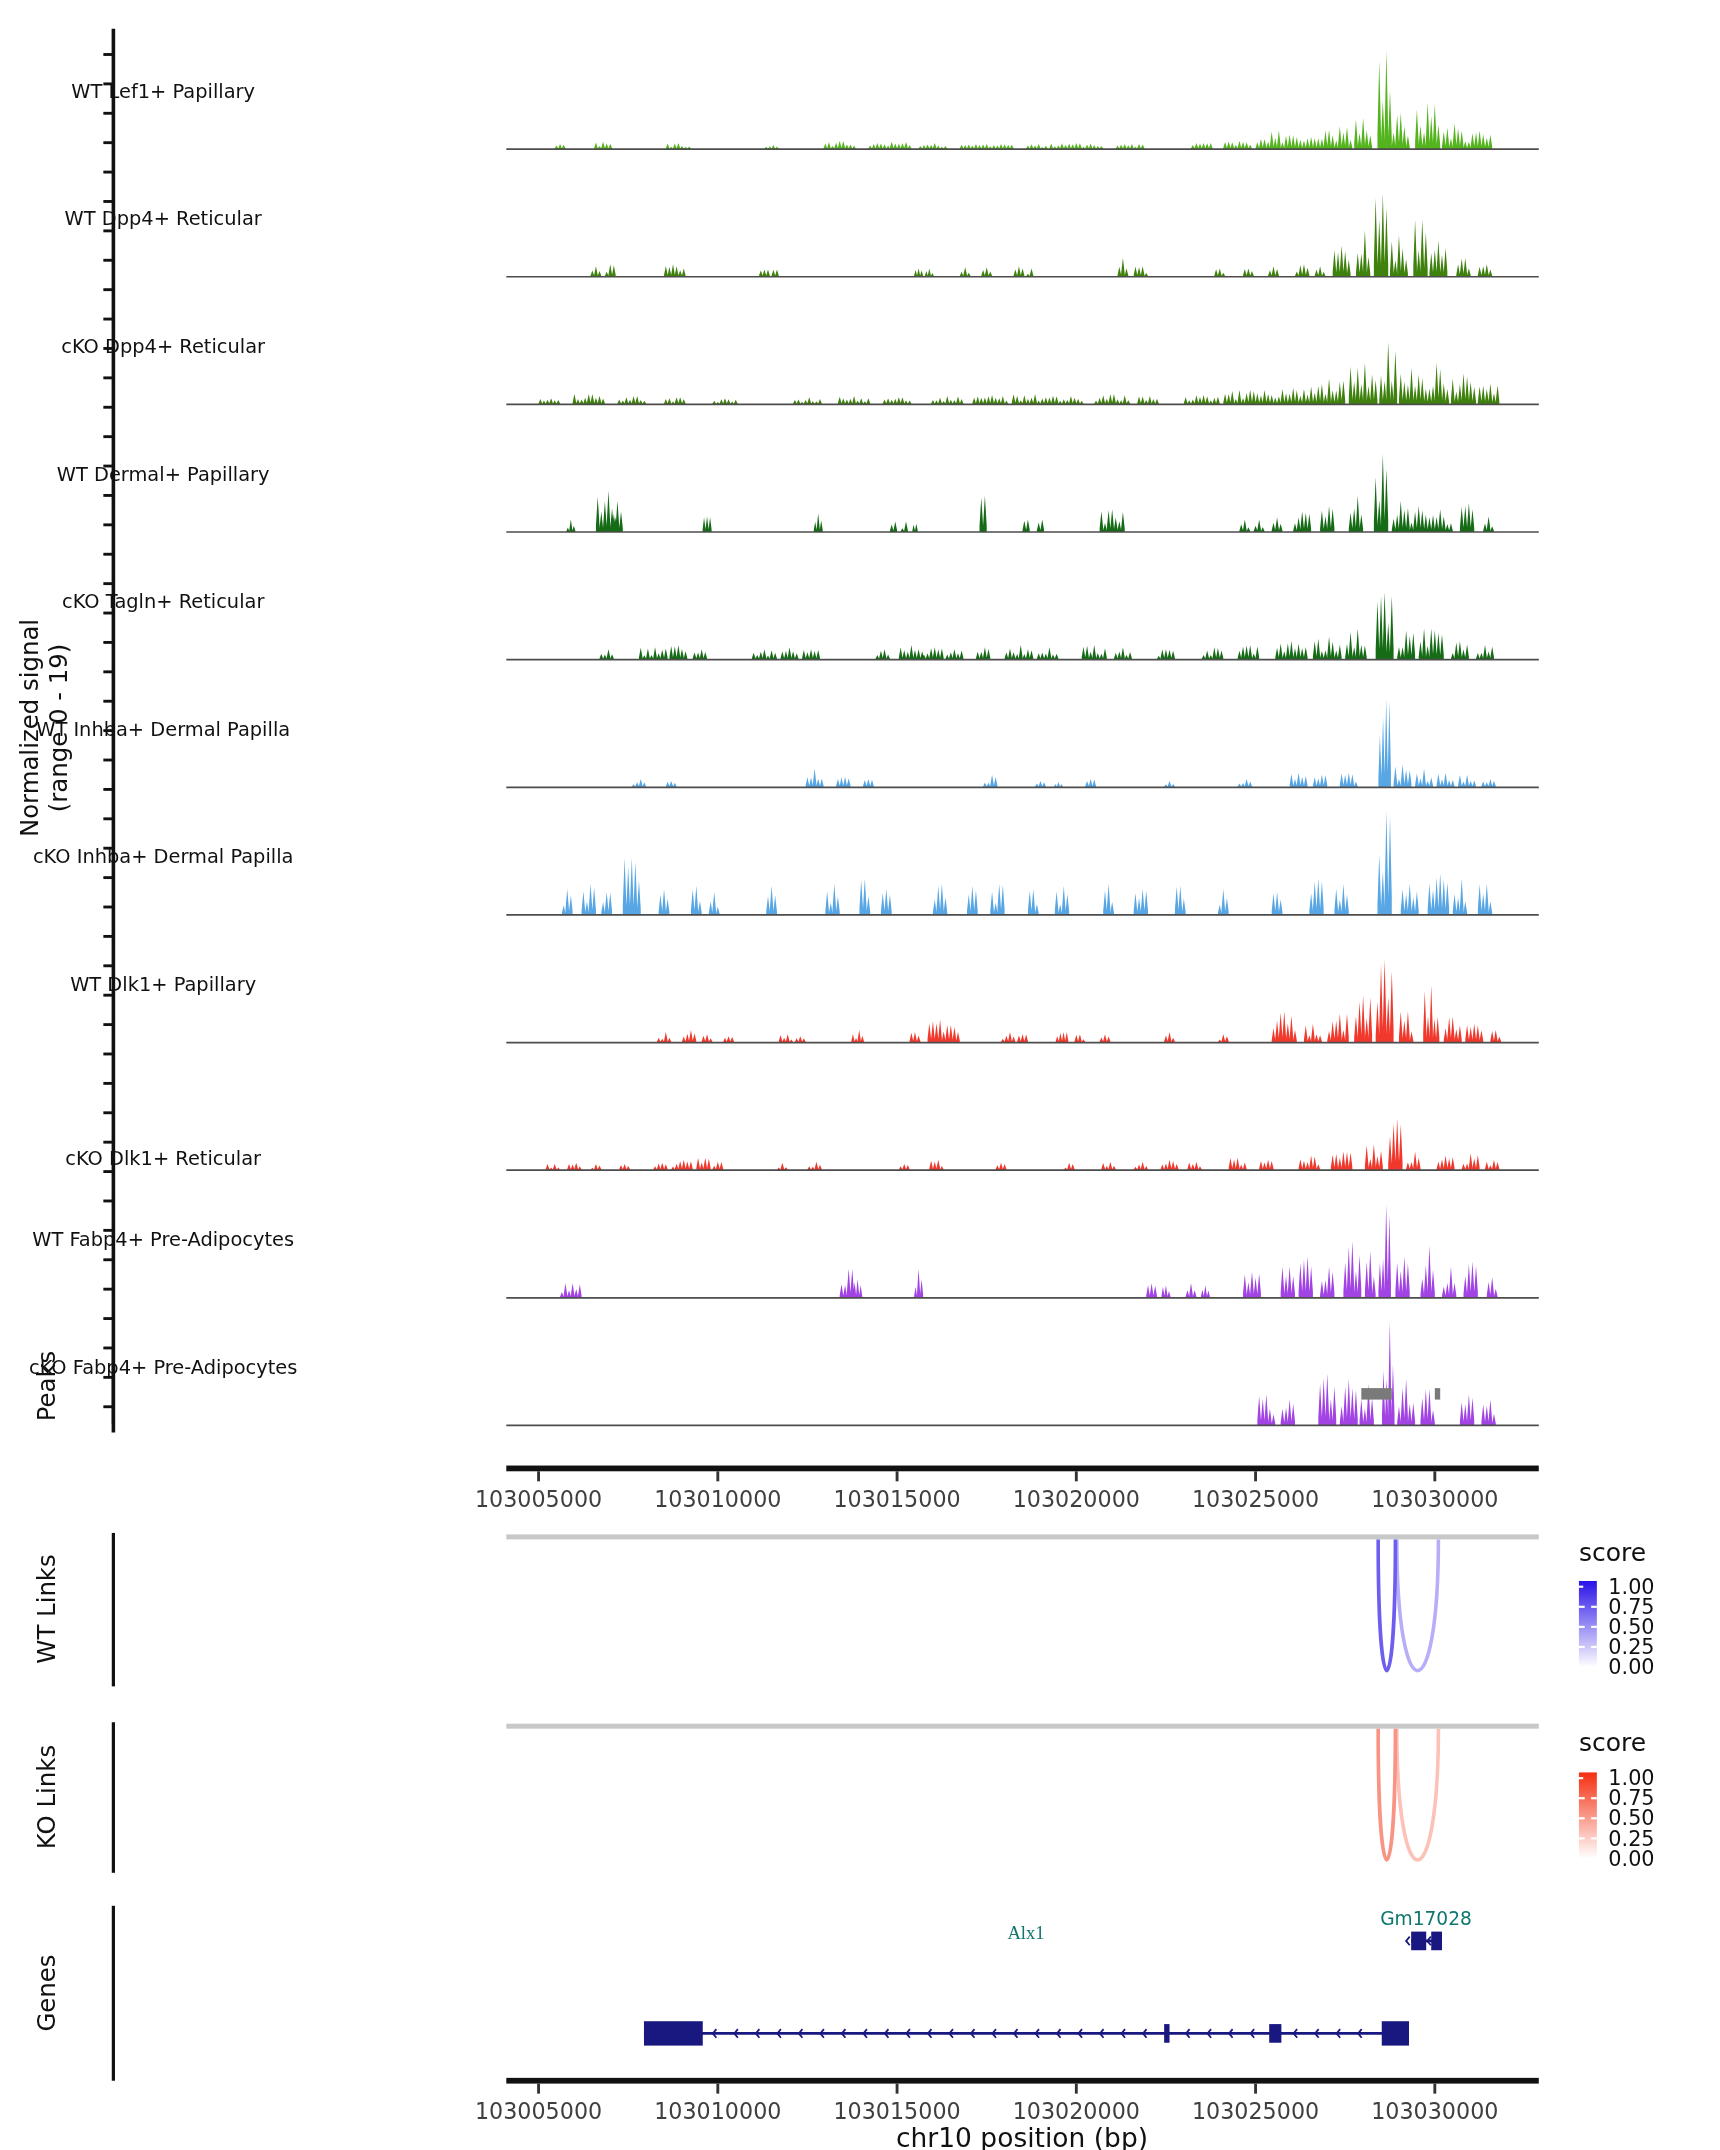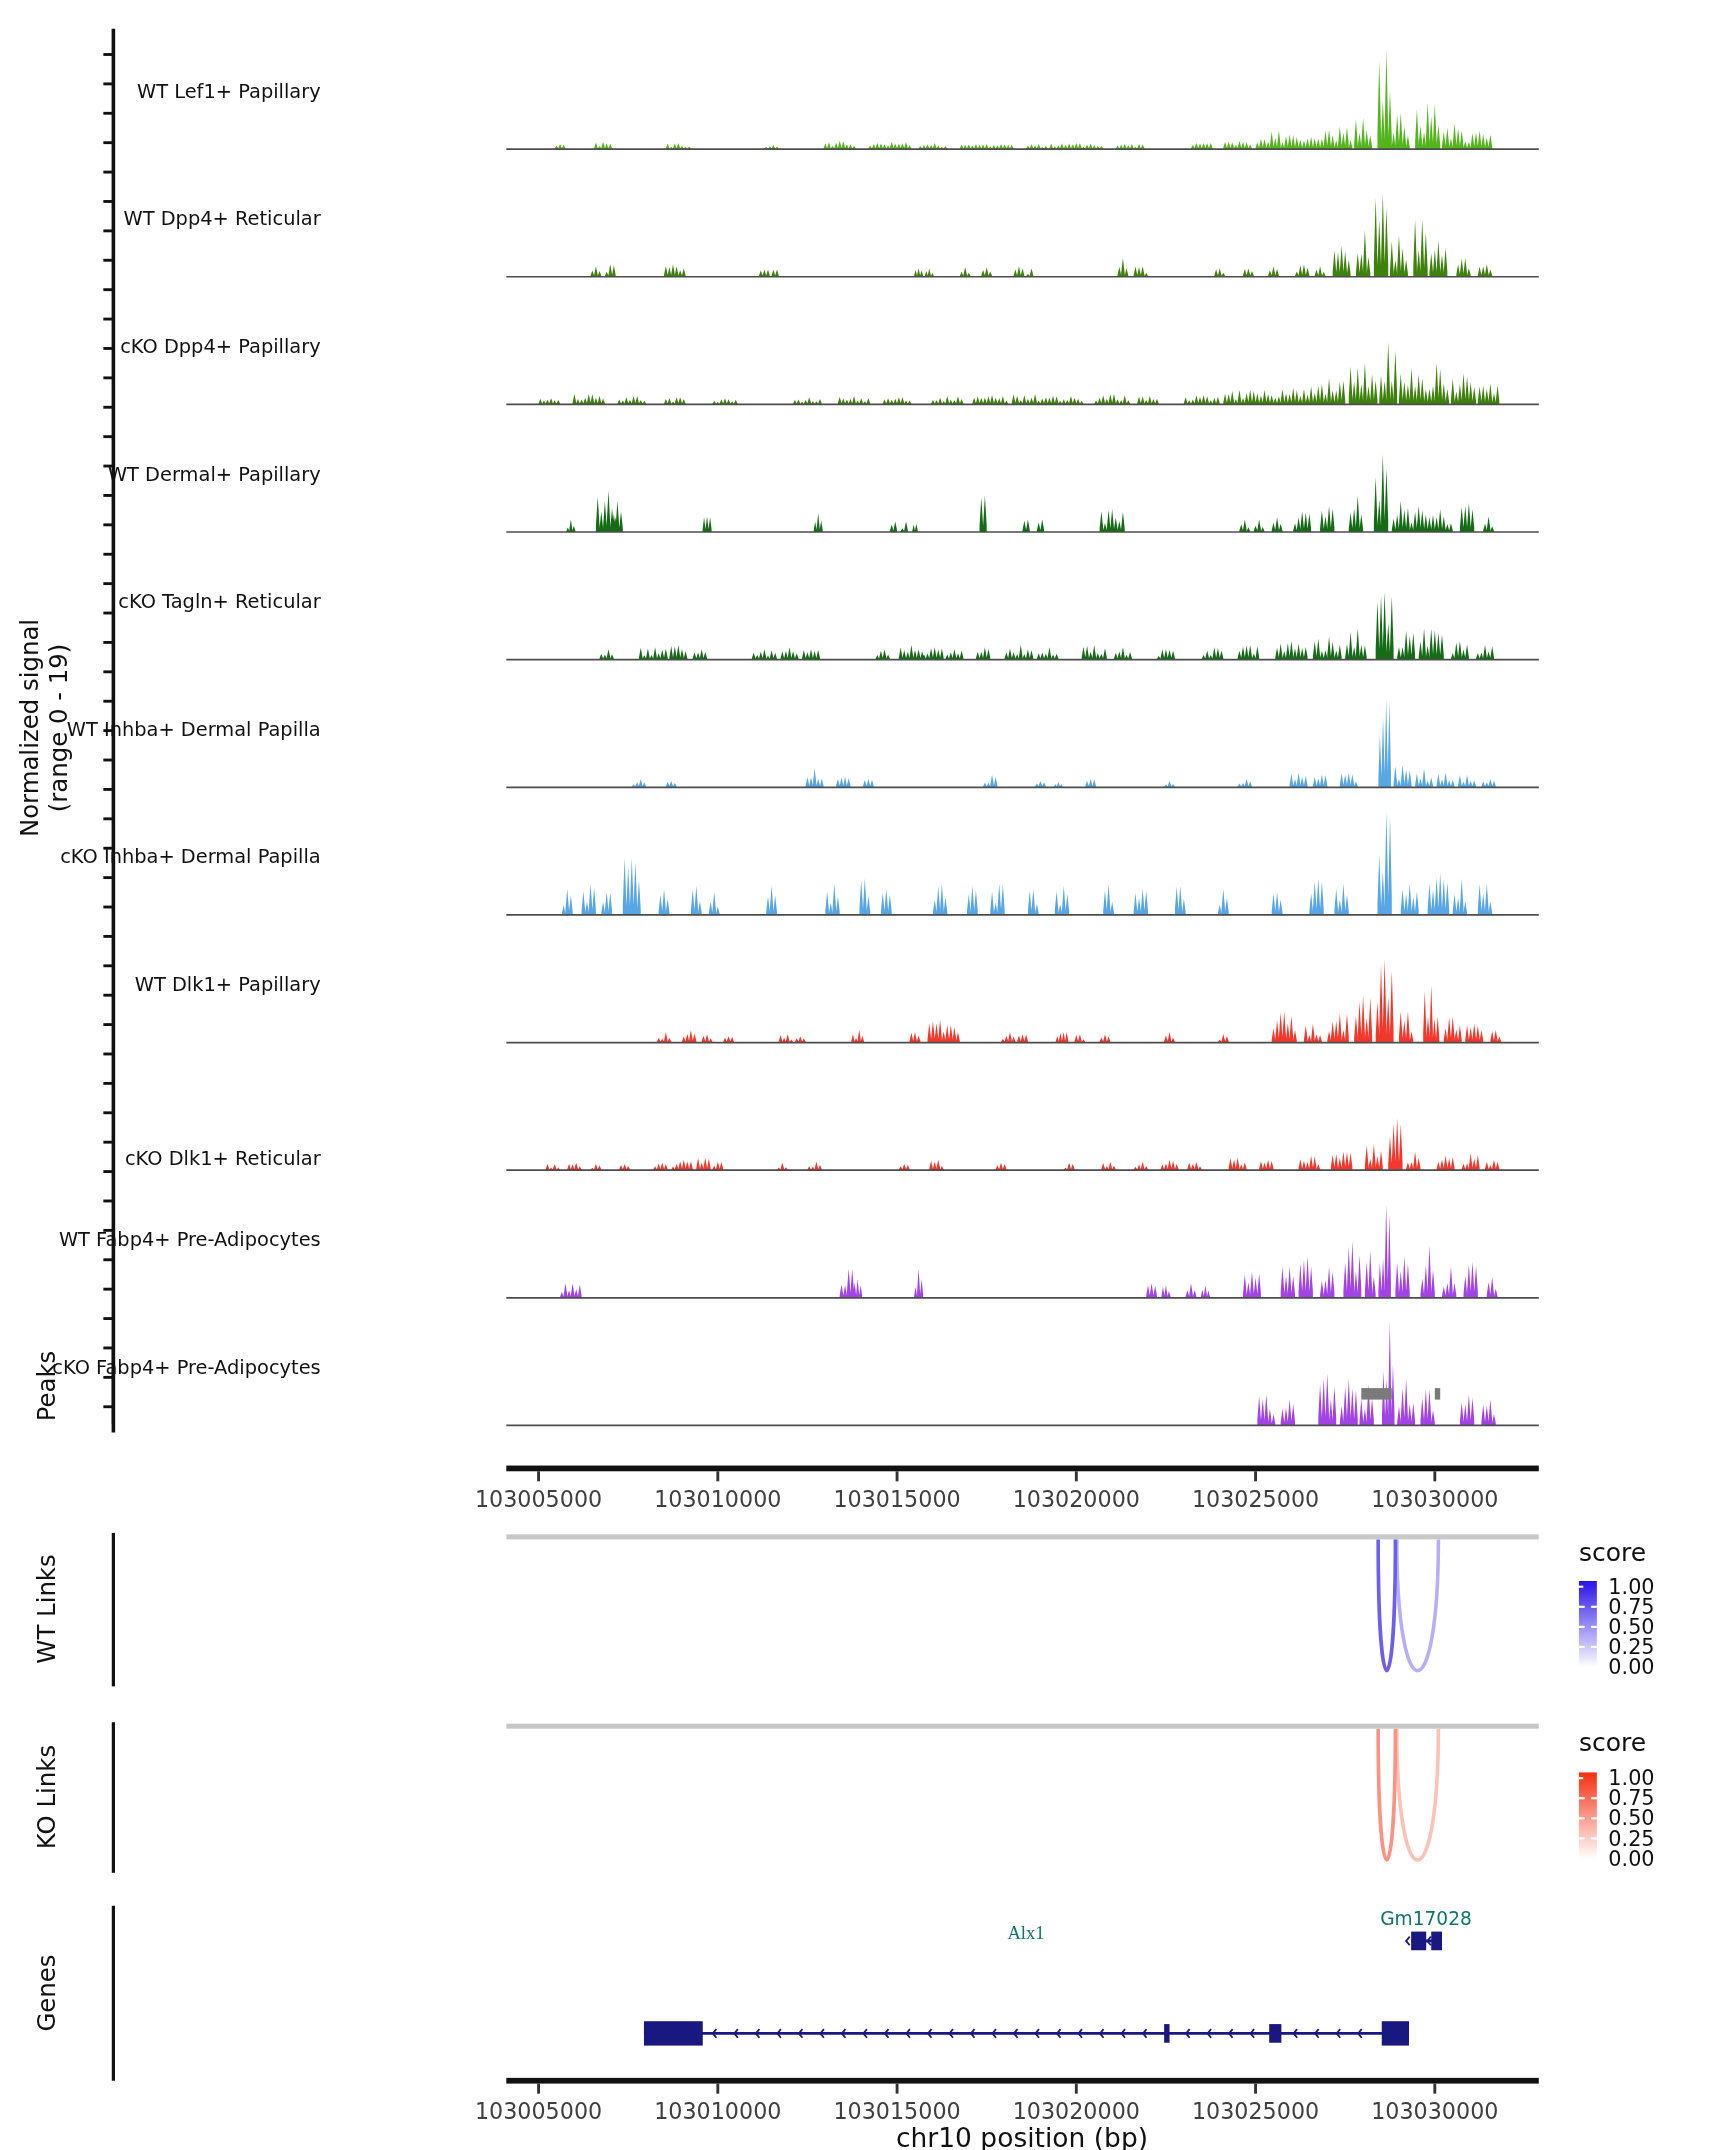--- a/index.html
+++ b/index.html
@@ -2,21 +2,21 @@
 <html style="font-size:11.5px"><head>
 <meta charset="utf-8">
 <style>
   html,body{margin:0;padding:0;background:#ffffff;}
   .stage{position:relative;width:1721px;height:2151px;background:#ffffff;overflow:hidden;
          font-family:"DejaVu Sans", "Liberation Sans", sans-serif;color:#1a1a1a;}
   svg#fig{position:absolute;left:0;top:0;}
   .vlabel{position:absolute;transform:translate(-50%,-50%) rotate(-90deg);white-space:nowrap;
           font-size:24.4px;color:#111;text-align:center;}
   .ylab{font-size:24.4px;line-height:29px;}
-  .track-label{position:absolute;left:5.7px;width:315px;text-align:right;font-size:19.4px;
+  .track-label{position:absolute;left:5.7px;width:315px;text-align:center;font-size:19.4px;
                line-height:20px;color:#111;white-space:nowrap;}
   .gene-label{position:absolute;transform:translateX(-50%);font-size:18.6px;color:#0f766e;white-space:nowrap;}
   .legend-title{position:absolute;font-size:25px;color:#111;}
   .xaxis-title{position:absolute;transform:translateX(-50%);font-size:26.5px;color:#111;white-space:nowrap;}
 </style>
 </head>
 <body>
 
 <div class="stage">
   <svg id="fig" width="1721" height="2151" viewBox="0 0 2400 3000">
@@ -220,21 +220,21 @@
   <div class="legend-title" style="left:1579px;top:1728px;">score</div>
 
   <div class="gene-label" style="left:1426px;top:1908px;">Gm17028</div>
   <div class="gene-label" style="left:1026px;top:1922px;font-family:Liberation Serif, serif;">Alx1</div>
 
   <div class="xaxis-title" style="left:1022px;top:2122px;">chr10 position (bp)</div>
 
   <div id="track-labels">
       <div class="track-label" style="top: 82px;">WT Lef1+ Papillary</div>
       <div class="track-label" style="top: 209px;">WT Dpp4+ Reticular</div>
-      <div class="track-label" style="top: 337px;">cKO Dpp4+ Papillary</div>
+      <div class="track-label" style="top: 337px;">cKO Dpp4+ Reticular</div>
       <div class="track-label" style="top: 465px;">WT Dermal+ Papillary</div>
       <div class="track-label" style="top: 592px;">cKO Tagln+ Reticular</div>
       <div class="track-label" style="top: 720px;">WT Inhba+ Dermal Papilla</div>
       <div class="track-label" style="top: 847px;">cKO Inhba+ Dermal Papilla</div>
       <div class="track-label" style="top: 975px;">WT Dlk1+ Papillary</div>
       <div class="track-label" style="top: 1149px;">cKO Dlk1+ Reticular</div>
       <div class="track-label" style="top: 1230px;">WT Fabp4+ Pre-Adipocytes</div>
       <div class="track-label" style="top: 1358px;">cKO Fabp4+ Pre-Adipocytes</div>
     </div>
 </div>

